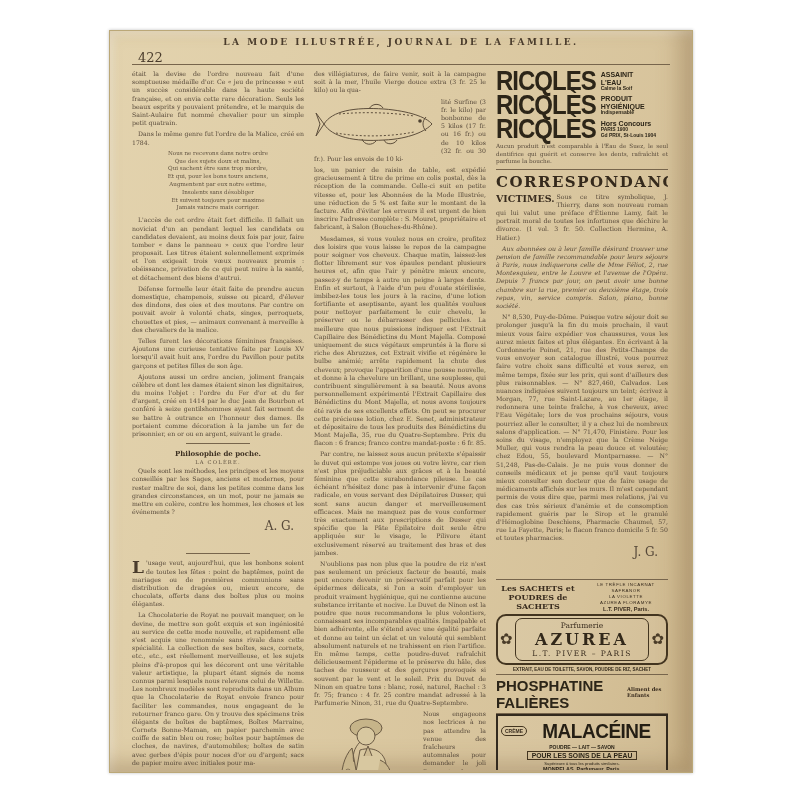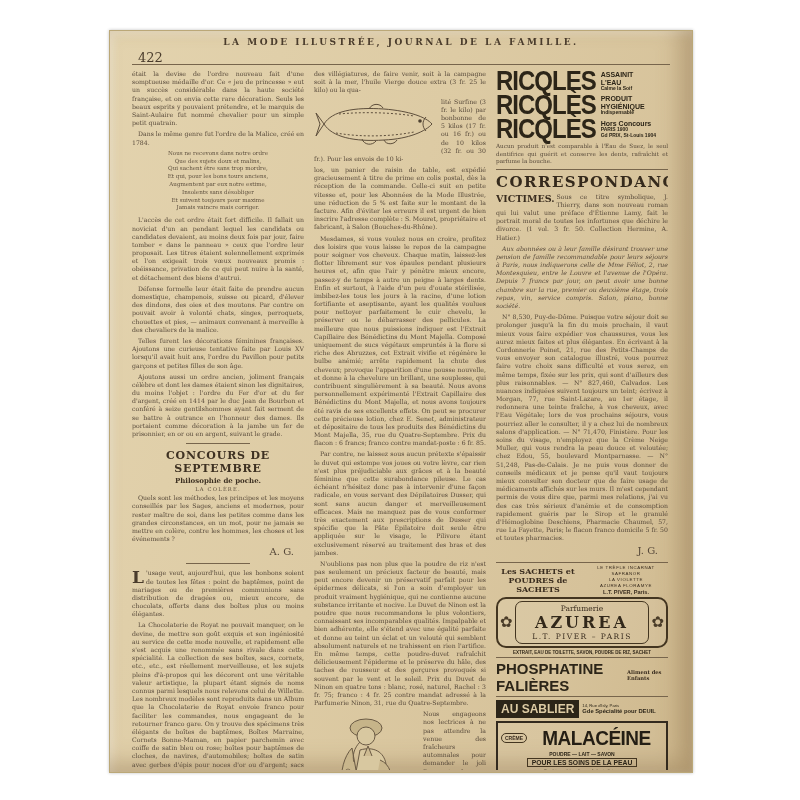--- a/index.html
+++ b/index.html
@@ -16,21 +16,21 @@
   .cols{display:flex;gap:10px;padding:0 22px;}
   .col{width:172px;height:700px;overflow:hidden;position:relative;color:#564839;}
   p{margin:0 0 3px 0;text-indent:6px;font-size:6.2px;line-height:1.32;text-align:justify;}
   p.noindent{text-indent:0;}
   .verse{font-size:5.6px;line-height:1.4;text-align:center;white-space:pre-line;margin:3px 0 4px 0;color:#5c4e3d;}
   .srule{width:64px;border:0;border-top:1px solid #77654c;margin:5px auto;}
   .h-big{font-size:11px;font-weight:bold;text-align:center;letter-spacing:.8px;color:#3e3122;margin:2px 0 1px 0;}
   .h-sub{font-size:7px;font-weight:bold;text-align:center;color:#3e3122;margin-bottom:1px;}
   .h-rubric{font-size:5.2px;text-align:center;letter-spacing:1.2px;color:#5c4e3d;margin-bottom:2px;}
   .h-chron{font-size:14px;font-weight:bold;text-align:center;letter-spacing:1.5px;color:#3a2d1f;margin:3px 0 2px 0;}
-  .sig{text-align:right;font-size:10px;padding-right:10px;margin:1px 0 6px 0;}
+  .sig{text-align:right;font-size:12px;padding-right:10px;margin:1px 0 20px 0;}
   .dropcap{float:left;font-size:17px;line-height:14px;font-weight:bold;padding:1px 2px 0 0;color:#4a3c2c;}
   .fish{float:left;width:122px;height:50px;margin:1px 5px 2px 0;}
   .woman{float:left;width:104px;height:172px;margin:2px 5px 1px 0;}
   
   .ric-row{display:flex;align-items:center;margin-bottom:1px;}
   .ric-brand{font-family:"Liberation Sans",sans-serif;font-weight:900;font-size:24px;line-height:.95;
              letter-spacing:-1px;color:#2c2518;transform:scaleY(1.12);}
   .ric-side{margin-left:5px;font-family:"Liberation Sans",sans-serif;color:#2c2518;line-height:1.05;}
   .ric-side .s1{font-size:7px;font-weight:900;}
   .ric-side .s2{font-size:7px;font-weight:900;}
@@ -102,21 +102,20 @@
 Et qui, pour les bons tours anciens,
 Augmentent par eux notre estime,
 Insolents sans désobliger
 Et suivent toujours pour maxime
 Jamais vaincre mais corriger.</div>
         <p>L'accès de cet ordre était fort difficile. Il fallait un noviciat d'un an pendant lequel les candidats ou candidates devaient, au moins deux fois par jour, faire tomber « dans le panneau » ceux que l'ordre leur proposait. Les titres étaient solennellement exprimés et l'on exigeait trois vœux nouveaux promis : obéissance, privation de ce qui peut nuire à la santé, et détachement des biens d'autrui.</p>
         <p>Défense formelle leur était faite de prendre aucun domestique, champenois, suisse ou picard, d'élever des dindons, des oies et des moutons. Par contre on pouvait avoir à volonté chats, singes, perroquets, chouettes et pies, — animaux convenant à merveille à des chevaliers de la malice.</p>
         <p>Telles furent les décorations féminines françaises. Ajoutons une curieuse tentative faite par Louis XV lorsqu'il avait huit ans, l'ordre du Pavillon pour petits garçons et petites filles de son âge.</p>
         <p>Ajoutons aussi un ordre ancien, joliment français célèbre et dont les dames étaient sinon les dignitaires, du moins l'objet : l'ordre du Fer d'or et du fer d'argent, créé en 1414 par le duc Jean de Bourbon et conféré à seize gentilshommes ayant fait serment de se battre à outrance en l'honneur des dames. Ils portaient comme décoration à la jambe un fer de prisonnier, en or ou en argent, suivant le grade.</p>
         <hr class="srule">
-        <div class="h-big">CONCOURS DE SEPTEMBRE</div>
         <div class="h-sub">Philosophie de poche.</div>
         <div class="h-rubric">LA COLÈRE.</div>
         <p>Quels sont les méthodes, les principes et les moyens conseillés par les Sages, anciens et modernes, pour rester maître de soi, dans les petites comme dans les grandes circonstances, en un mot, pour ne jamais se mettre en colère, contre les hommes, les choses et les événements ?</p>
         <div class="sig">A. G.</div>
         <hr class="srule">
         <p class="noindent"><span class="dropcap">L</span><span>'usage veut, aujourd'hui, que les bonbons soient de toutes les fêtes : point de baptêmes, point de mariages ou de premières communions sans distribution de dragées ou, mieux encore, de chocolats, offerts dans des boîtes plus ou moins élégantes.</span></p>
         <p>La Chocolaterie de Royat ne pouvait manquer, on le devine, de mettre son goût exquis et son ingéniosité au service de cette mode nouvelle, et rapidement elle s'est acquis une renommée sans rivale dans cette spécialité. La collection de ses boîtes, sacs, cornets, etc., etc., est réellement merveilleuse, et les sujets pleins d'à-propos qui les décorent ont une véritable valeur artistique, la plupart étant signés de noms connus parmi lesquels nous relevons celui de Willette. Les nombreux modèles sont reproduits dans un Album que la Chocolaterie de Royat envoie franco pour faciliter les commandes, nous engageant de le retourner franco gare. On y trouve des spécimens très élégants de boîtes de baptêmes, Boîtes Marraine, Cornets Bonne-Maman, en papier parchemin avec coiffe de satin bleu ou rose; boîtes pour baptêmes de cloches, de navires, d'automobiles; boîtes de satin avec gerbes d'épis pour noces d'or ou d'argent; sacs de papier moire avec initiales pour ma-</p>
 
       </div>
 
@@ -214,27 +213,20 @@
           </div>
           <span class="flower">✿</span>
         </div>
         <div class="azline">EXTRAIT, EAU DE TOILETTE, SAVON, POUDRE DE RIZ, SACHET</div>
 
         <div class="phos">
           <span class="phos-name">PHOSPHATINE FALIÈRES</span>
           <span class="phos-tag">Aliment des Enfants</span>
         </div>
 
-        <div class="sablier">
-          <span class="sablier-name">AU SABLIER</span>
-          <span class="sablier-right">
-            <div class="a">14, Rue d'Isly, Paris</div>
-            <div class="t">Gde Spécialité pour DEUIL</div>
-          </span>
-        </div>
 
         <div class="malaceine">
           <div class="mal-head">
             <span class="creme">CRÈME</span>
             <span class="mal-name">MALACÉINE</span>
           </div>
           <div class="mal-l mal-l1">POUDRE — LAIT — SAVON</div>
           <div class="mal-l mal-l2">POUR LES SOINS DE LA PEAU</div>
           <div class="mal-l mal-l3">Supérieure à tous les produits similaires.</div>
           <div class="mal-l mal-l4">MONPELAS, Parfumeur, Paris.</div>

